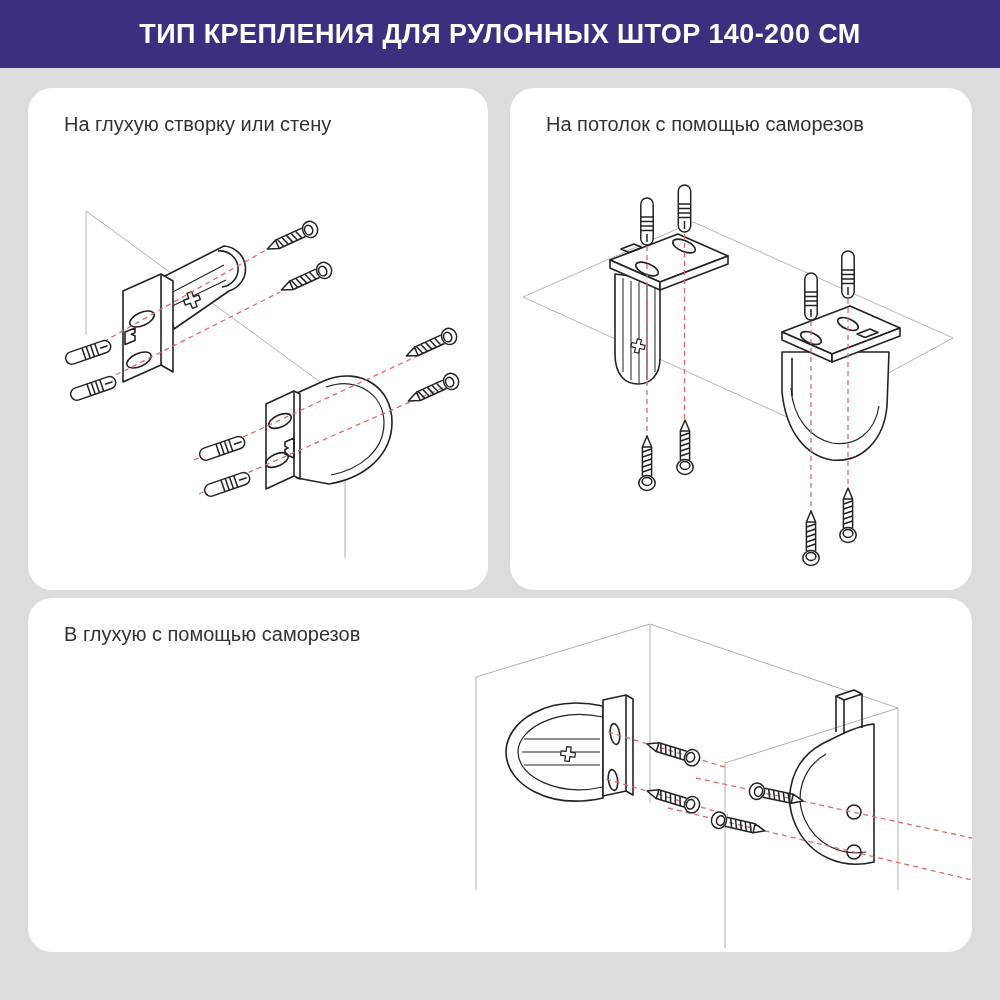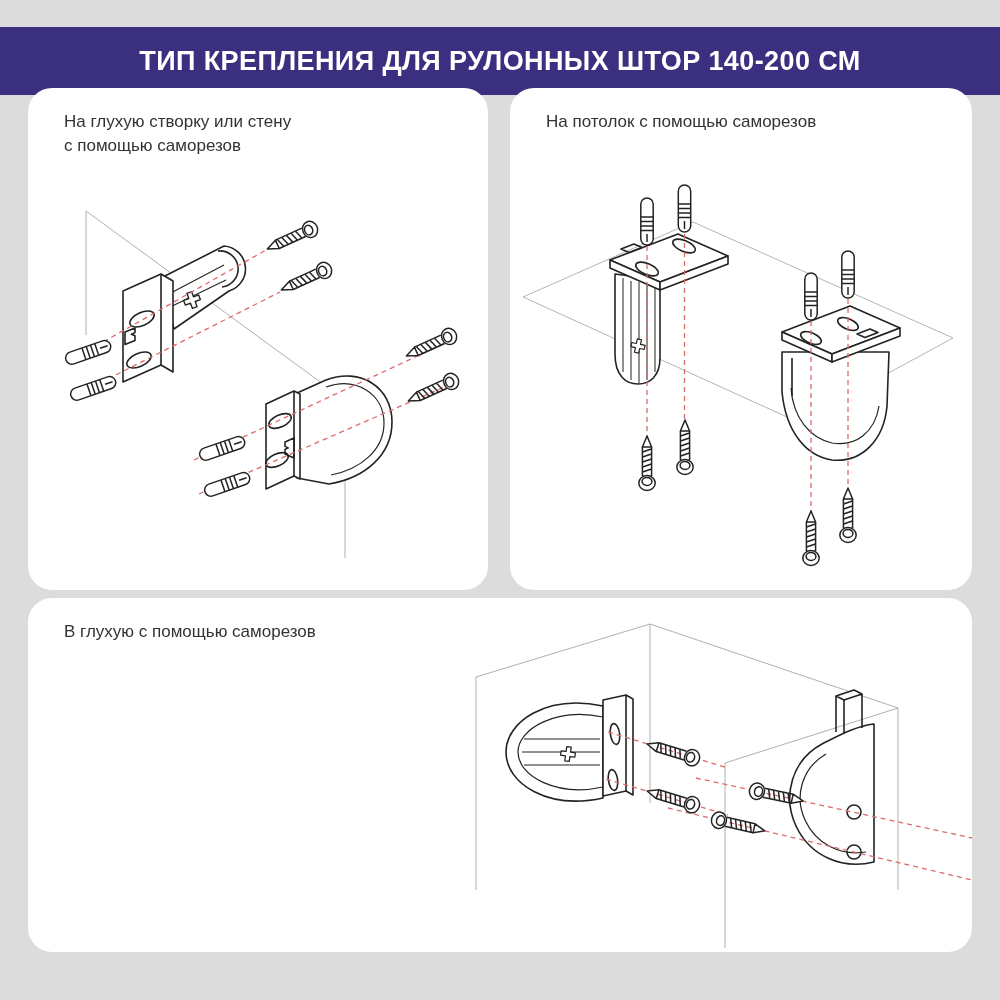--- a/index.html
+++ b/index.html
@@ -1,41 +1,40 @@
 <!DOCTYPE html>
 <html><head>
 <meta charset="utf-8">
 <style>
   html,body{margin:0;padding:0;background:#dcdcdc;font-family:"Liberation Sans","DejaVu Sans",sans-serif;}
   .page{position:relative;width:1000px;height:1000px;background:#dcdcdc;overflow:hidden;}
   .titlebar{position:absolute;left:0;top:0;width:1000px;height:68px;background:#3b2f7f;
-            display:flex;align-items:center;justify-content:center;margin-top:27px;}
+            display:flex;align-items:center;justify-content:center;}
   .titlebar h1{margin:0;color:#ffffff;font-size:27px;font-weight:700;letter-spacing:.4px;white-space:nowrap;}
   .panel{position:absolute;background:#ffffff;border-radius:24px;}
   #panel-sash{left:28px;top:88px;width:460px;height:502px;}
   #panel-ceiling{left:510px;top:88px;width:462px;height:502px;text-align:center;}
   #panel-opening{left:28px;top:598px;width:944px;height:354px;}
-  .panel h2{position:absolute;left:36px;top:22px;margin:0;font-size:17px;font-weight:400;
+  .panel h2{position:absolute;left:36px;top:22px;margin:0;font-size:20px;font-weight:400;
             color:#333333;line-height:1.4;z-index:2;}
   .panel h2 span{display:block;}
   .diagram{position:absolute;left:0;top:0;width:100%;height:100%;z-index:1;}
 </style>
 </head>
 <body>
 
 <div class="page">
 
   <div class="titlebar">
     <h1>ТИП КРЕПЛЕНИЯ ДЛЯ РУЛОННЫХ ШТОР 140-200 СМ</h1>
   </div>
 
   <div class="panel" id="panel-sash">
     <h2>
       <span>На глухую створку или стену</span>
-      <span>с помощью саморезов</span>
     </h2>
     <svg class="diagram" viewBox="0 0 460 502">
       <defs>
         <g id="screw" stroke="#232323" stroke-width="1.5" fill="none" stroke-linejoin="round">
           <line x1="8" y1="-4.6" x2="37" y2="-4.6"></line>
           <line x1="8" y1="4.6" x2="37" y2="4.6"></line>
           <line x1="12" y1="-4.4" x2="15" y2="4.4"></line>
           <line x1="17" y1="-4.4" x2="20" y2="4.4"></line>
           <line x1="22" y1="-4.4" x2="25" y2="4.4"></line>
           <line x1="27" y1="-4.4" x2="30" y2="4.4"></line>

